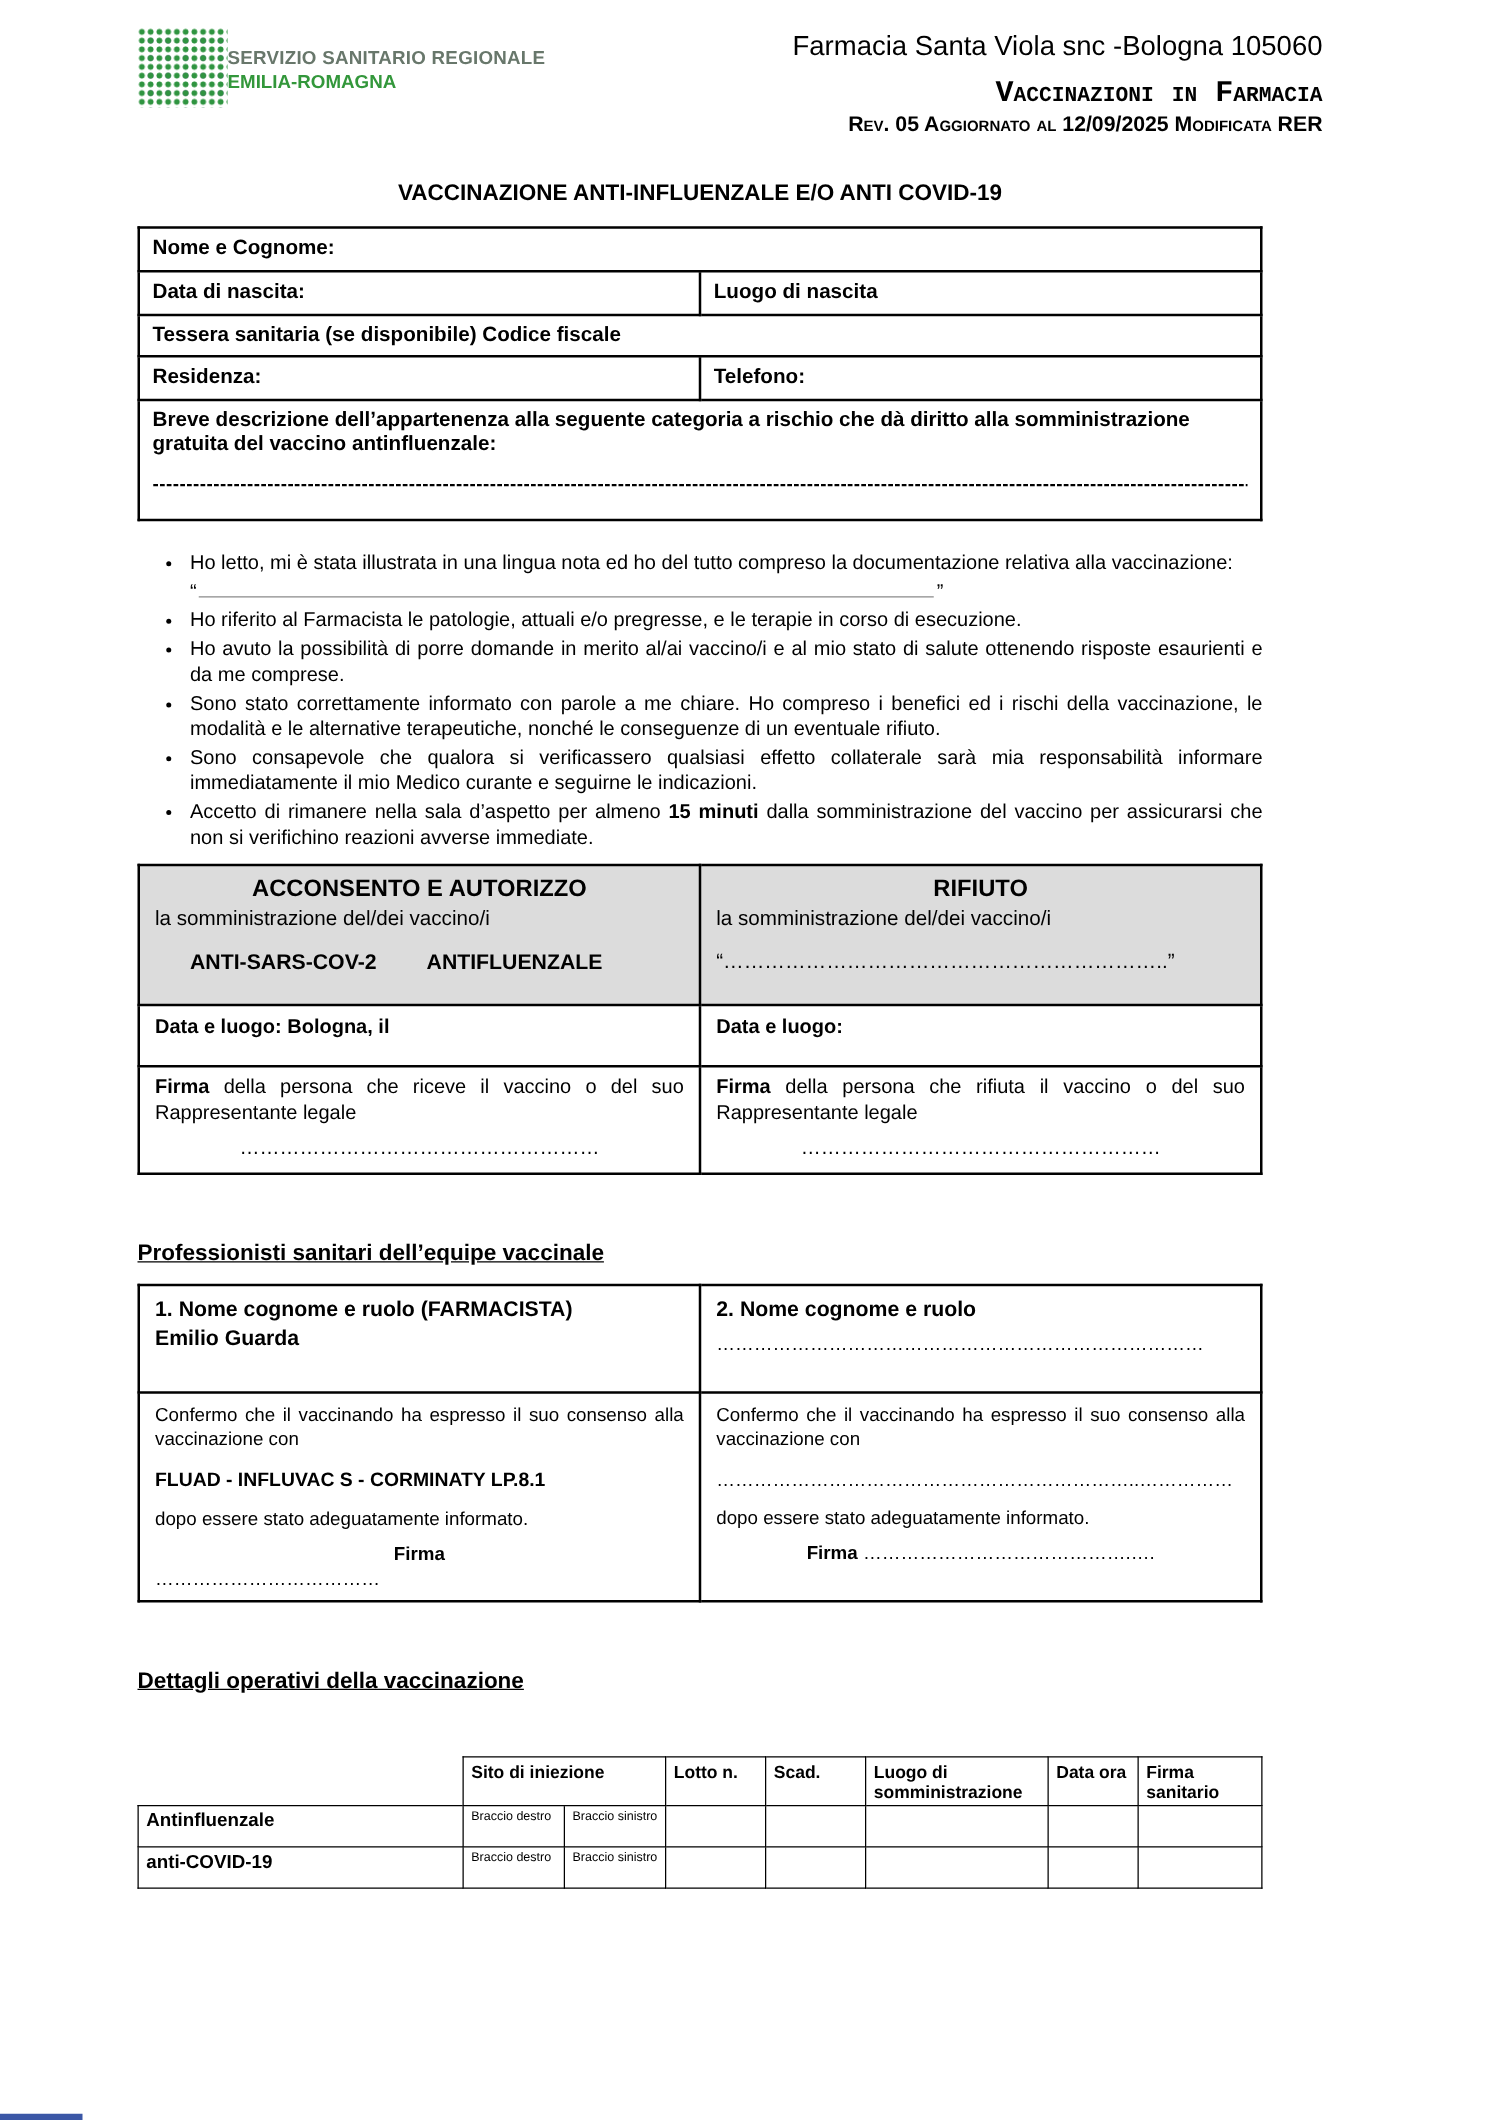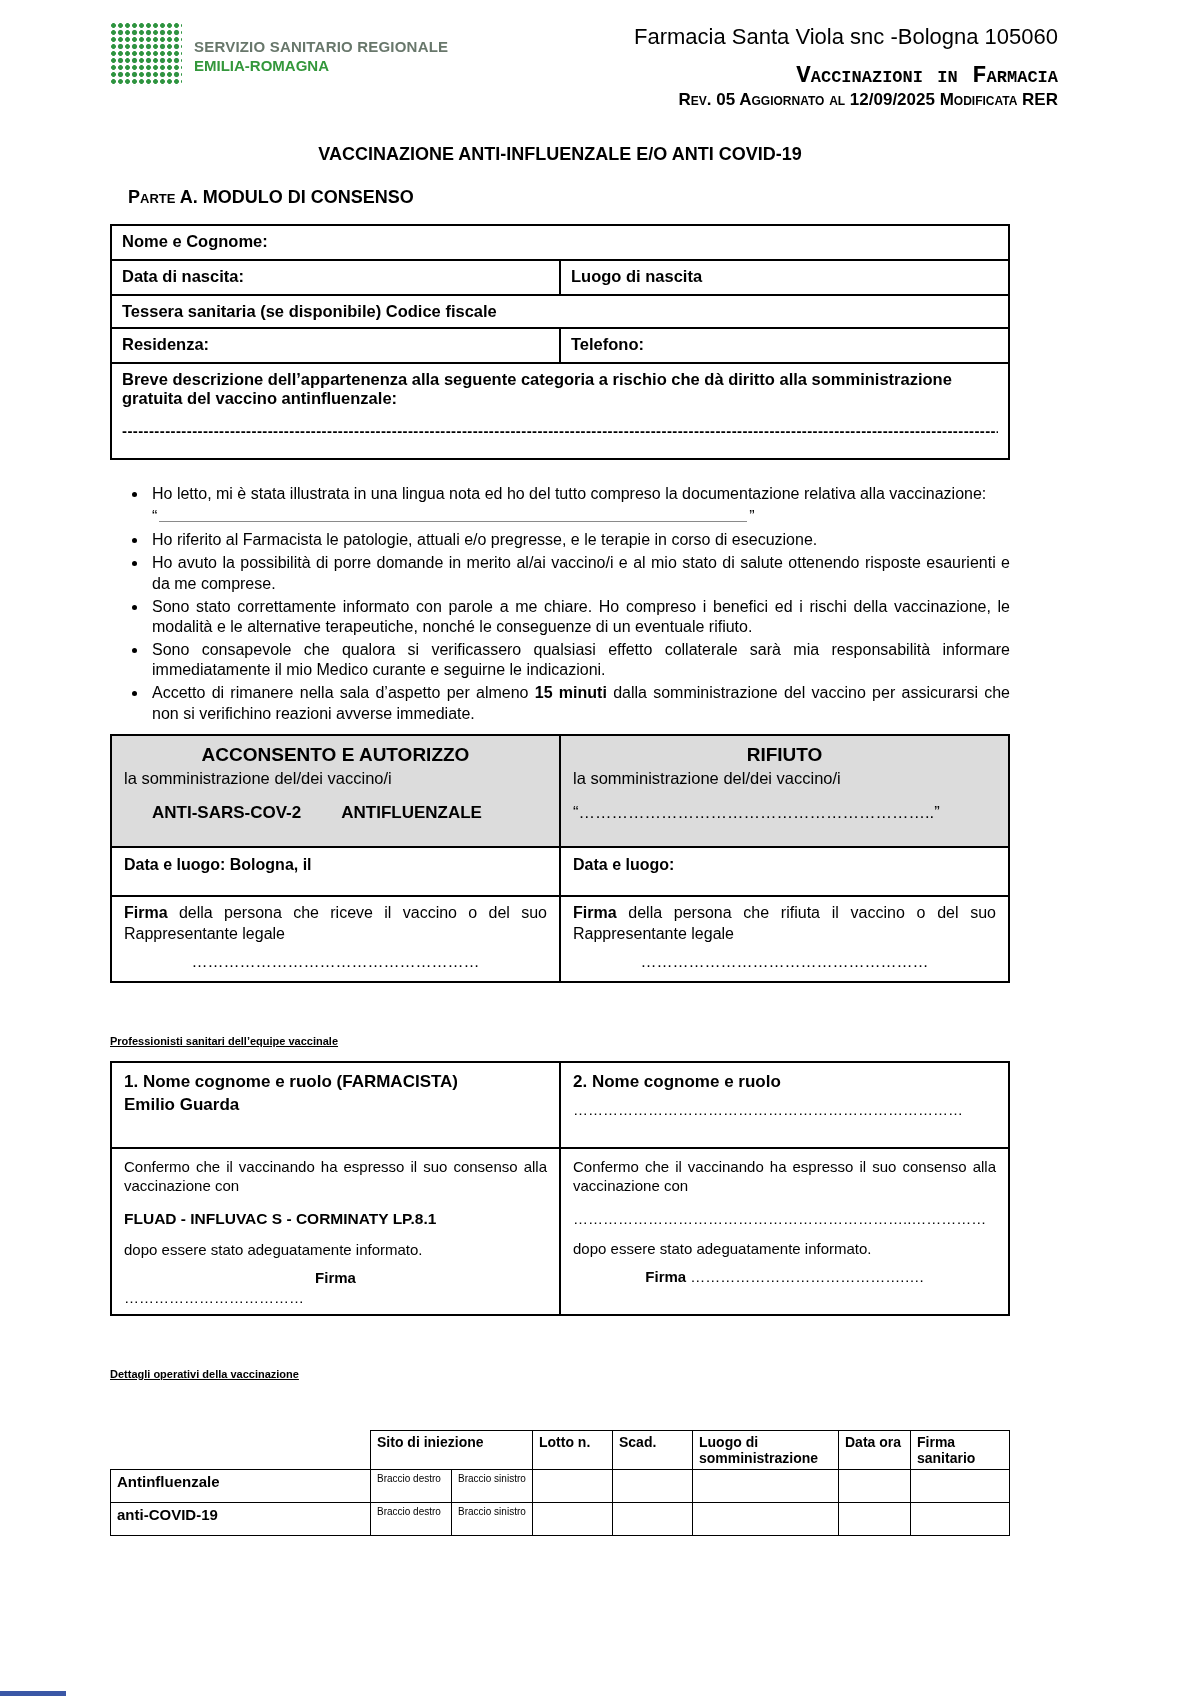--- a/index.html
+++ b/index.html
@@ -9,21 +9,21 @@
     background: #ffffff; color: #000000;
     font-family: "Liberation Sans", sans-serif;
     font-size: 16px;
   }
 
   
   header.top {
     margin-left: 110px; width: 948px; padding-top: 22px;
     display: flex; justify-content: space-between; align-items: flex-start;
   }
-  .logo-block { display: flex; align-items: center; gap: 12px; }
+  .logo-block { display: flex; align-items: center; }
   .logo-dots {
     width: 72px; height: 64px; flex: 0 0 auto;
     background-image:
       radial-gradient(circle, #2f9440 2.1px, rgba(0,0,0,0) 2.6px),
       radial-gradient(circle, #5a6f7e 2.1px, rgba(0,0,0,0) 2.6px);
     background-size: 7px 7px, 14px 14px;
     background-position: 0 0, 3.5px 3.5px;
   }
   .logo-text { font-weight: bold; line-height: 1.25; padding-top: 6px; }
   .logo-l1 { font-size: 15px; color: #68776b; letter-spacing: 0.2px; }
@@ -68,21 +68,21 @@
   .hd-big { text-align: center; font-weight: bold; font-size: 19px; margin-top: 2px; }
   .hd-sub { font-size: 16.5px; margin-top: 3px; }
   .hd-vacc { font-weight: bold; font-size: 17px; margin-top: 15px; display: flex; gap: 40px; padding-left: 28px; }
   .hd-quote { font-size: 16.5px; margin-top: 15px; overflow: hidden; white-space: nowrap; }
   tr.daterow td { font-weight: bold; height: 49px; padding-top: 8px; }
   tr.firmarow td { height: 86px; }
   .firmapara { text-align: justify; line-height: 1.3; }
   .firmadots { text-align: center; margin-top: 9px; overflow: hidden; white-space: nowrap; }
 
   
-  .section-h { font-weight: bold; font-size: 11px; text-decoration: underline; margin: 52px 0 0 0; }
+  .section-h { font-weight: bold; font-size: 18px; text-decoration: underline; margin: 52px 0 0 0; }
 
   
   table.prof { width: 100%; border-collapse: collapse; table-layout: fixed; margin-top: 14px; }
   table.prof td { border: 2px solid #000; vertical-align: top; padding: 8px 12px; font-size: 15px; }
   tr.prof-r1 td { height: 86px; font-weight: bold; font-size: 17px; line-height: 1.35; }
   .name-dots { font-weight: normal; font-size: 15px; margin-top: 6px; overflow: hidden; white-space: nowrap; }
   tr.prof-r2 td { height: 148px; }
   .confirm-p { text-align: justify; line-height: 1.3; }
   .vacc-line { font-weight: bold; font-size: 15.5px; margin-top: 14px; }
   .dots-line { margin-top: 14px; overflow: hidden; white-space: nowrap; }
@@ -118,21 +118,20 @@
   <div class="head-right">
     <div class="pharmacy">Farmacia Santa Viola snc -Bologna 105060</div>
     <div class="doc-type">Vaccinazioni in Farmacia</div>
     <div class="revision">Rev. 05 Aggiornato al 12/09/2025 Modificata RER</div>
   </div>
 </header>
 
 <div class="content">
 
   <div class="main-title">VACCINAZIONE ANTI-INFLUENZALE E/O ANTI COVID-19</div>
-  <div class="parte">Parte A. MODULO DI CONSENSO</div>
 
   <table class="anagrafica">
     <colgroup>
         <col style="width:50%">
         <col style="width:50%">
       </colgroup>
     <tbody>
         <tr>
       <td colspan="2" class="row-h">
         <span>Nome e Cognome:</span>

